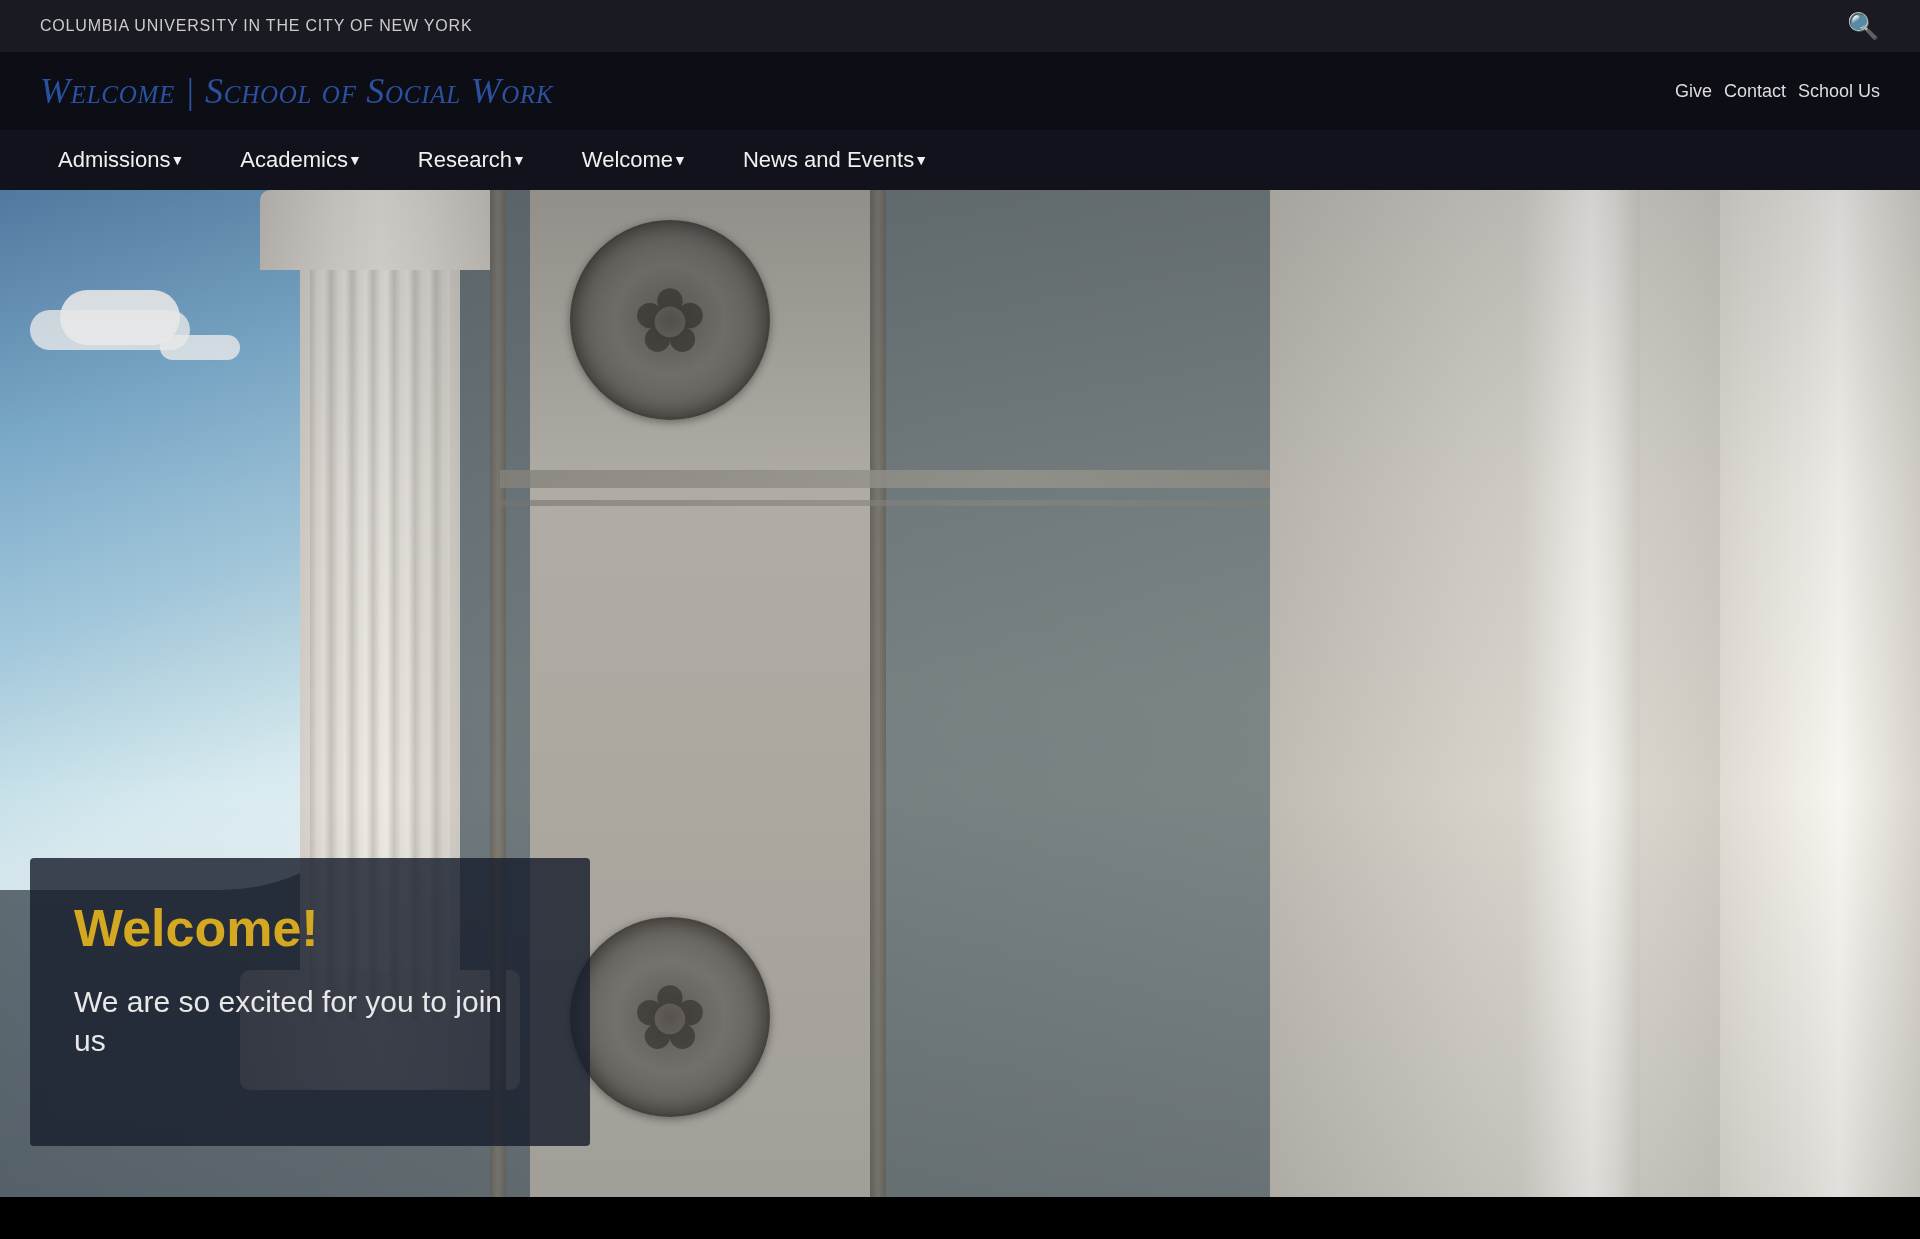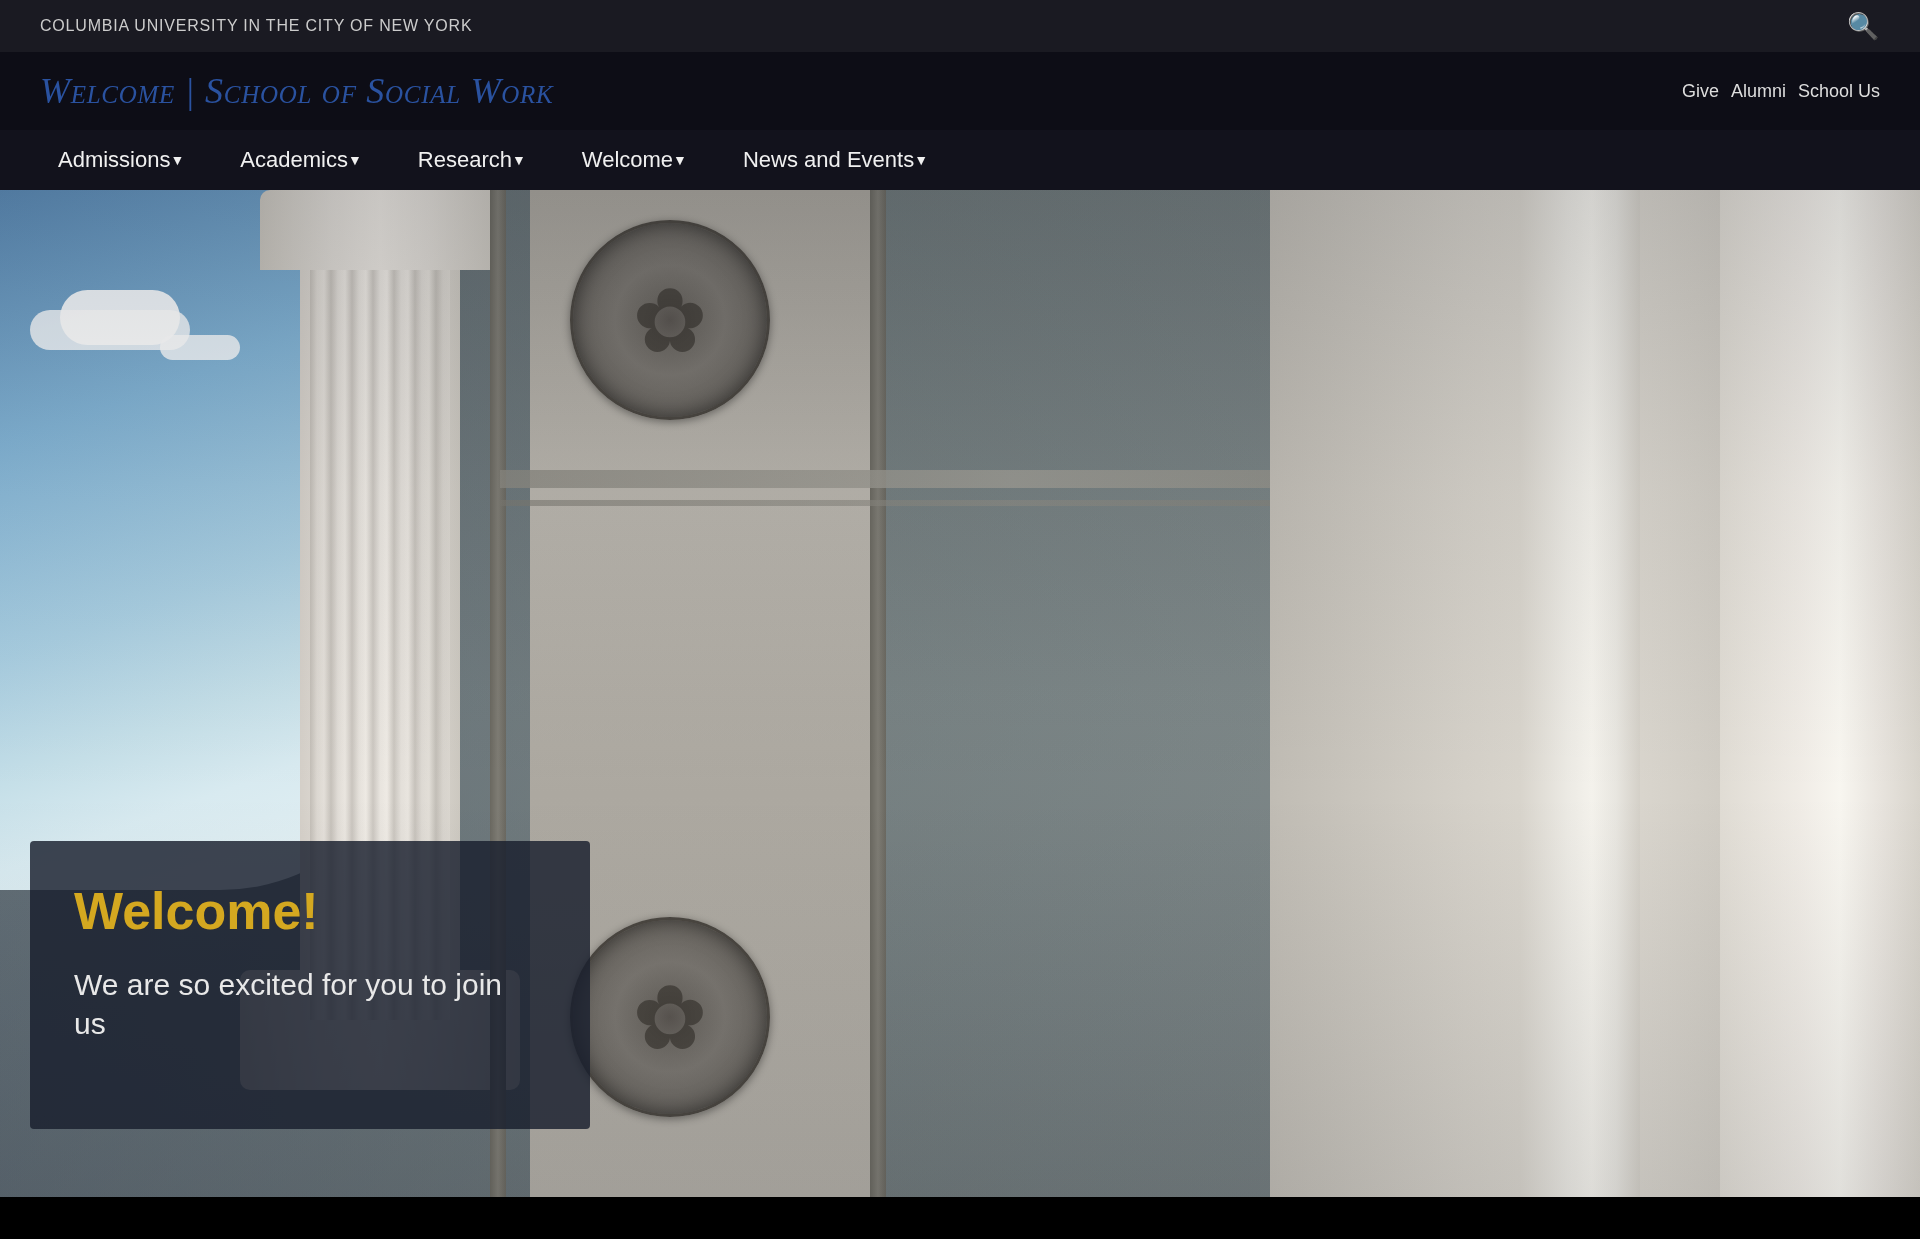--- a/index.html
+++ b/index.html
@@ -349,21 +349,21 @@
         rgba(20,25,35,0.15) 0%,
         rgba(20,25,35,0.05) 30%,
         rgba(20,25,35,0.0) 60%,
         rgba(20,25,35,0.1) 100%
       );
     }
 
     
     .welcome-box {
       position: absolute;
-      bottom: 68px;
+      bottom: 51px;
       left: 30px;
       width: 560px;
       background: rgba(25, 30, 45, 0.82);
       padding: 40px 64px 50px 44px;
       border-radius: 4px;
     }
 
     .welcome-title {
       color: #d4a820;
       font-size: 52px;
@@ -404,21 +404,21 @@
   <span class="top-bar-university">COLUMBIA UNIVERSITY IN THE CITY OF NEW YORK</span>
   <span class="top-bar-search">🔍</span>
 </div>
 
 <div class="header">
   <div class="site-logo">
     <span>Welcome</span><span> | </span><span>School of Social Work</span>
   </div>
   <div class="header-links">
     <a class="header-link">Give</a>
-    <a class="header-link">Alumni</a>
+    <a class="header-link">Contact</a>
     <a class="header-link">School Us</a>
   </div>
 </div>
 
 <nav class="navbar">
   <div class="nav-item">
     <span>Admissions</span>
     <span class="nav-chevron">▼</span>
   </div>
   <div class="nav-item">

